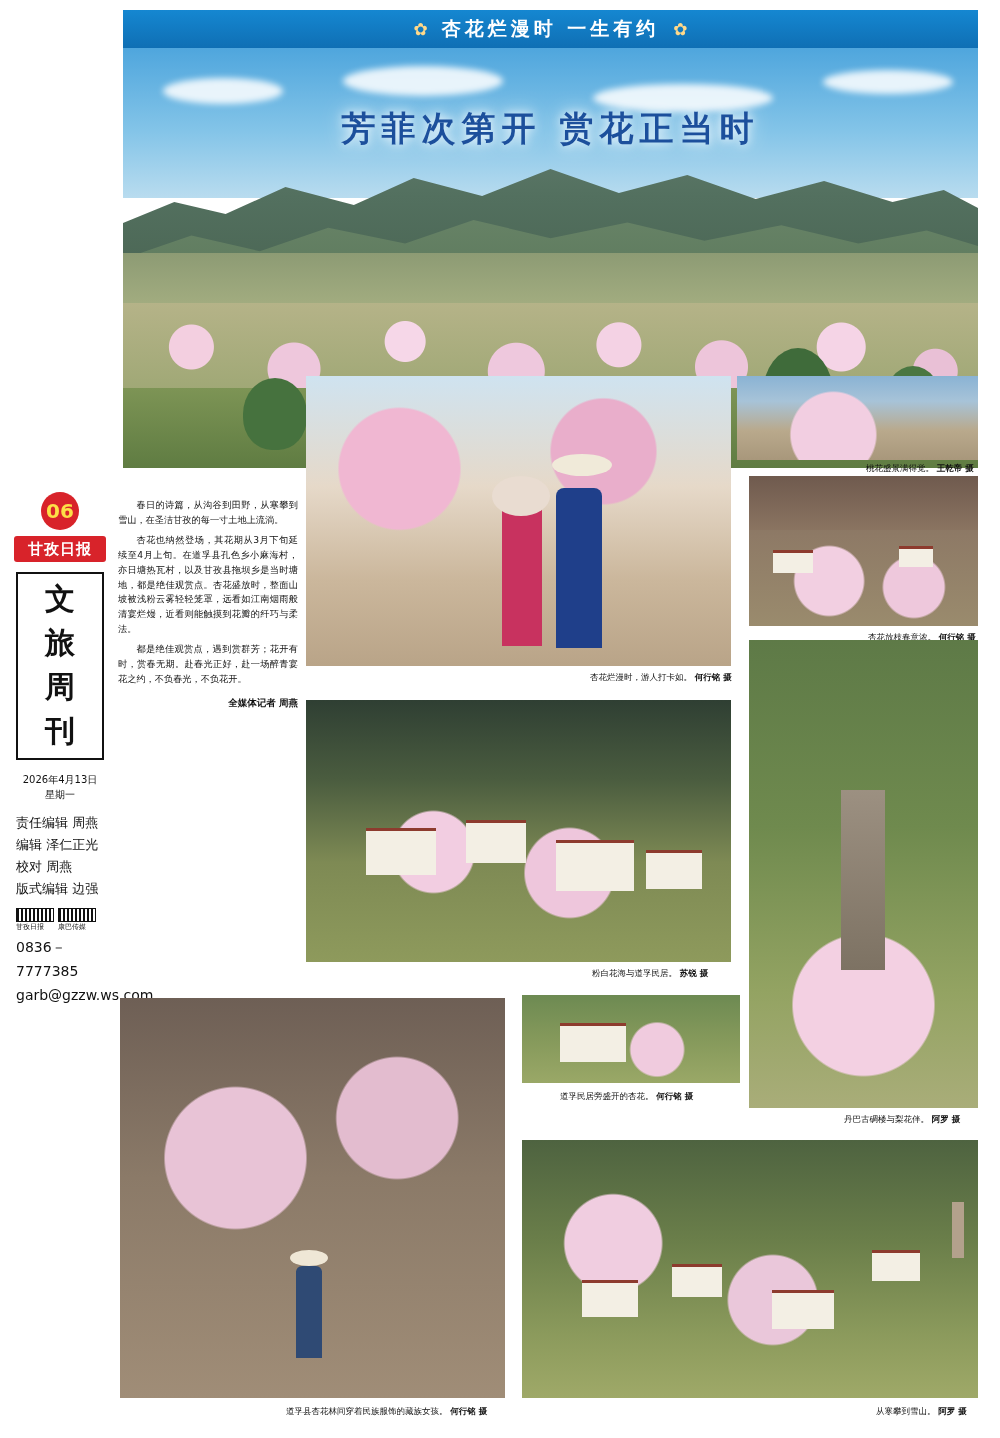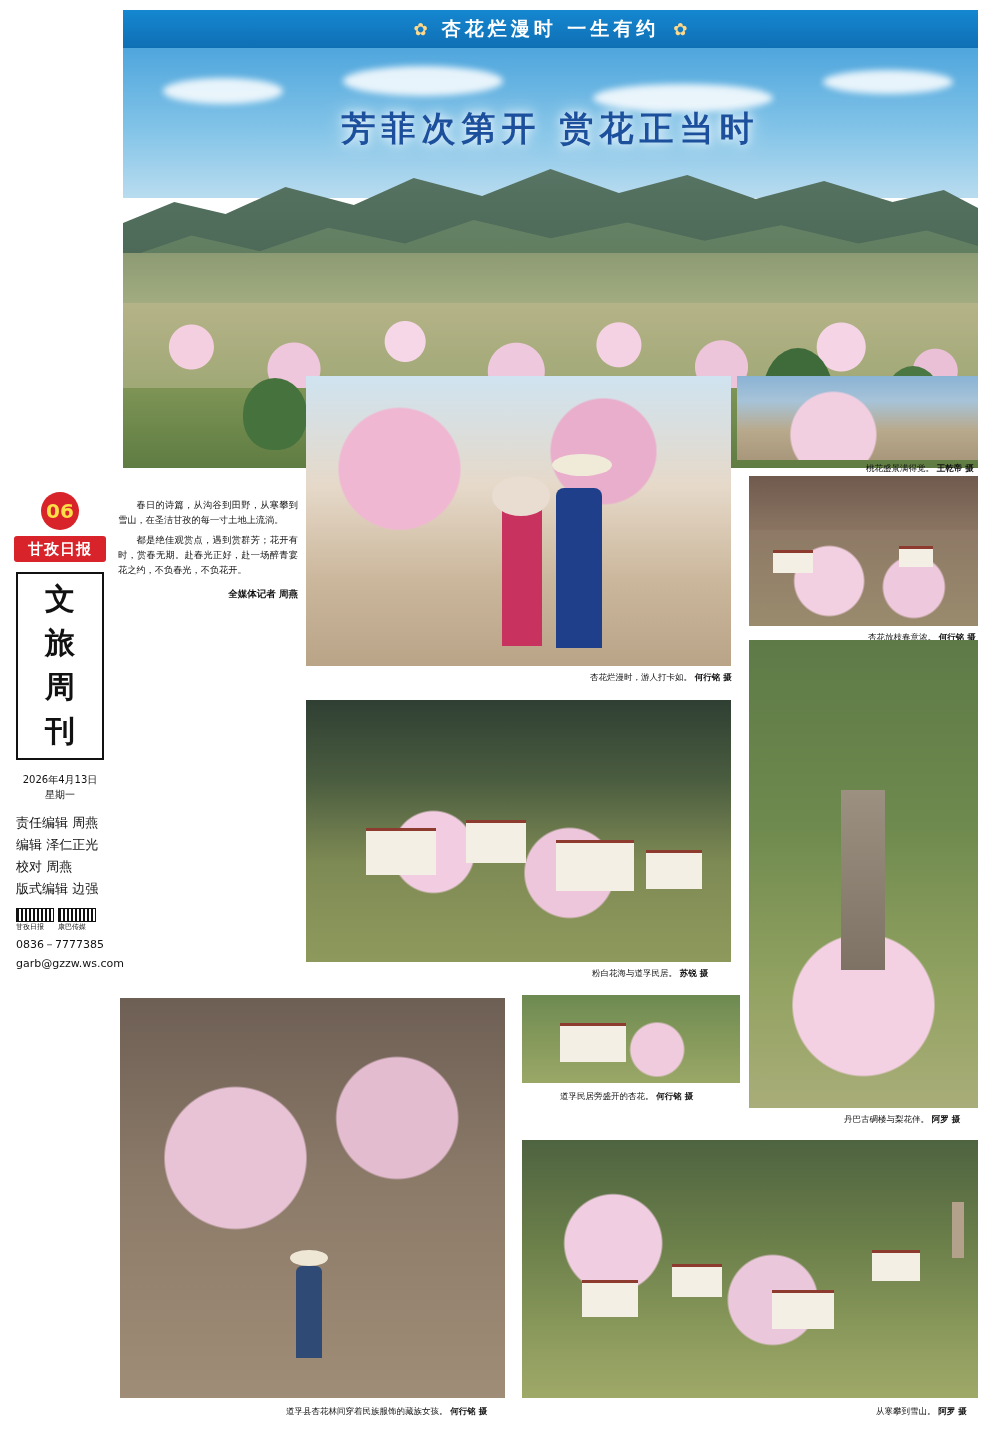--- a/index.html
+++ b/index.html
@@ -90,21 +90,21 @@
     display:flex;flex-direction:column;align-items:center;gap:14px;
   }
   .vert-title span{font-size:30px;font-weight:bold;color:#111;line-height:1;}
   .mast-date{margin-top:12px;text-align:center;font-size:10px;color:#111;line-height:1.5;}
   .mast-credits{margin-top:10px;font-size:13px;color:#111;line-height:1.7;padding-left:4px;}
   .mast-qr{display:flex;gap:4px;margin:8px 0 4px 4px;}
   .qr{width:36px;height:12px;background:
       repeating-linear-gradient(90deg,#111 0 2px,#fff 2px 4px);
       border:1px solid #111;}
   .qr-label{font-size:7px;color:#111;}
-  .mast-contact{font-size:11px;color:#111;line-height:1.7;padding-left:4px;}
+  .mast-contact{font-size:14px;color:#111;line-height:1.7;padding-left:4px;}
 
   
   .article{
     position:absolute;left:118px;top:498px;width:180px;height:470px;
     font-size:9.2px;line-height:1.62;color:#111;text-align:justify;
     font-family:"DejaVu Sans","Liberation Sans",sans-serif;
   }
   .article p{margin:0 0 5px 0;text-indent:2em;}
   .byline{text-align:right;margin-top:8px;font-weight:bold;font-size:9.5px;}
 
@@ -221,20 +221,21 @@
       </div>
     </div>
     <div class="mast-contact">
       <div>0836－7777385</div>
       <div>garb@gzzw.ws.com</div>
     </div>
   </div>
 
   <div class="article">
     <p>春日的诗篇，从沟谷到田野，从寒攀到雪山，在圣洁甘孜的每一寸土地上流淌。</p>
+    <p>杏花也纳然登场，其花期从3月下旬延续至4月上旬。在道孚县孔色乡小麻海村，亦日塘热瓦村，以及甘孜县拖坝乡是当时塘地，都是绝佳观赏点。杏花盛放时，整面山坡被浅粉云雾轻轻笼罩，远看如江南烟雨般清宴烂熳，近看则能触摸到花瓣的纤巧与柔法。</p>
     <p>都是绝佳观赏点，遇到赏群芳；花开有时，赏春无期。赴春光正好，赴一场醉青宴花之约，不负春光，不负花开。</p>
     <div class="byline">全媒体记者 周燕</div>
   </div>
 
   <div class="photo ph-girls" style="left:306px;top:376px;width:425px;height:290px;">
     <div style="position:absolute;left:196px;top:120px;width:40px;height:150px;background:#c8325f;border-radius:8px 8px 0 0;"></div>
     <div style="position:absolute;left:186px;top:100px;width:58px;height:40px;background:#e9dcd1;border-radius:50%;"></div>
     <div style="position:absolute;left:250px;top:112px;width:46px;height:160px;background:#1f3f8a;border-radius:8px 8px 0 0;"></div>
     <div style="position:absolute;left:246px;top:78px;width:60px;height:22px;background:#f0ead9;border-radius:50%;"></div>
   </div>

